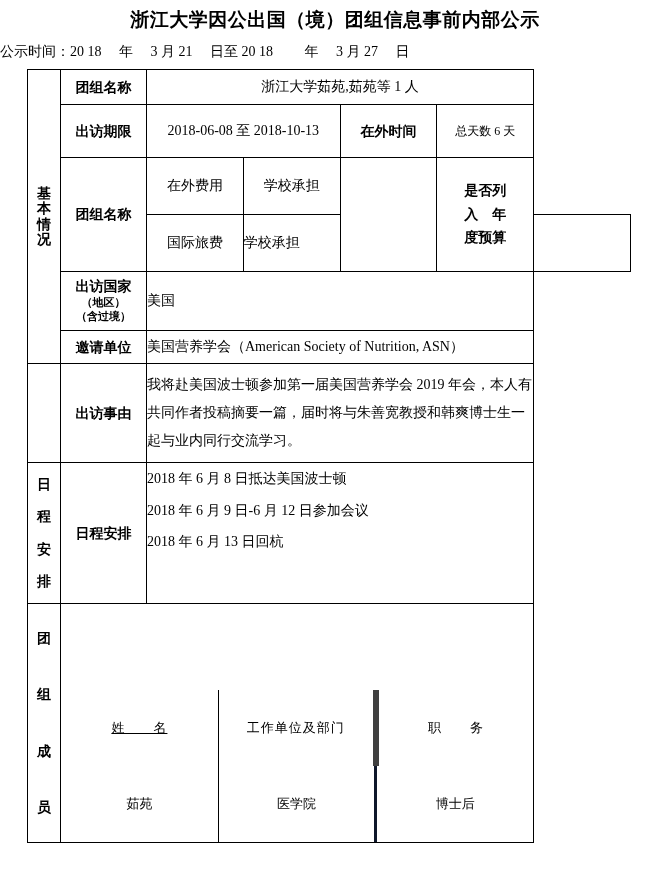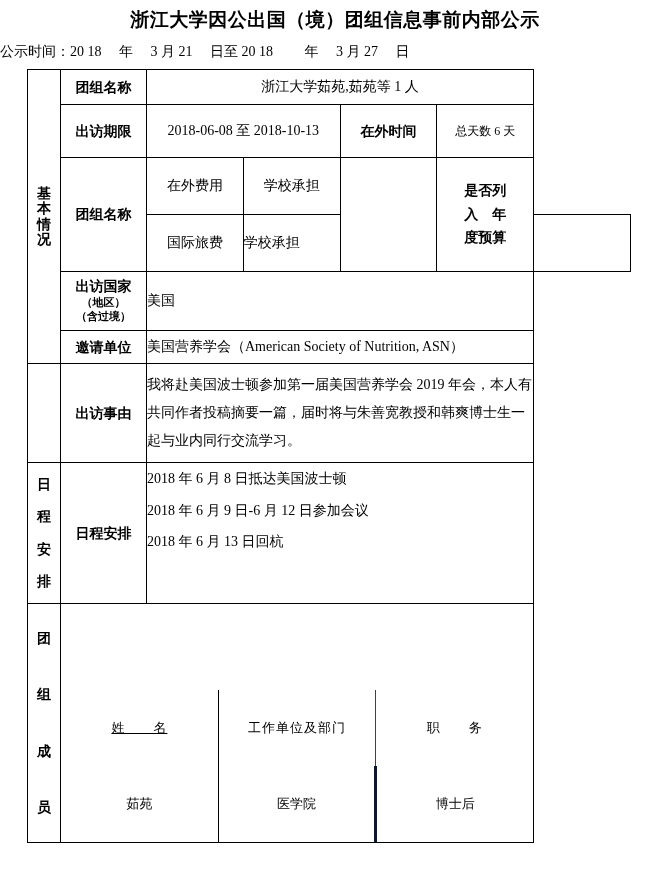--- a/index.html
+++ b/index.html
@@ -128,21 +128,21 @@
   table.members td { border: 0; padding: 0; }
   .m-spacer { height: 86px; }
   .m-head td {
     border-bottom: 1px solid #000000;
     text-align: center;
     padding-bottom: 3px;
     font-size: 13px;
     letter-spacing: 1px;
   }
   .m-head .nm { border-right: 1px solid #000000; }
-  .m-head .wu { border-right: 1px solid #404040; font-family: Liberation Mono, monospace; }
+  .m-head .wu { border-right: 6px solid #404040; font-family: Liberation Mono, monospace; }
   .m-body td {
     text-align: center;
     vertical-align: top;
     padding-top: 10px;
     font-size: 13px;
   }
   .m-body .nm { border-right: 1px solid #000000; }
   .m-body .wu { border-right: 3px solid #0f172a; }
 </style>
 </head>

